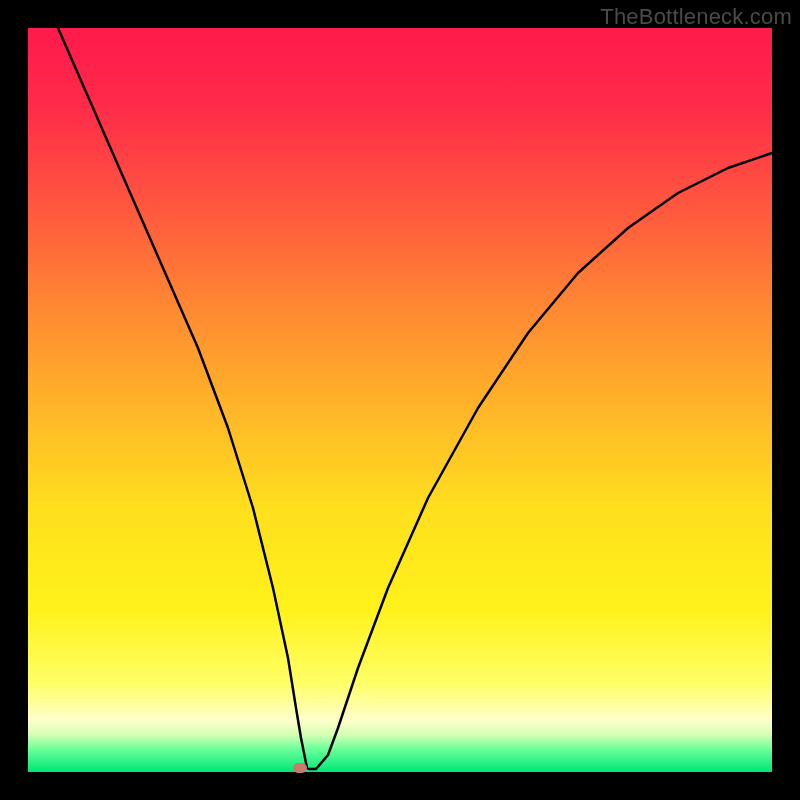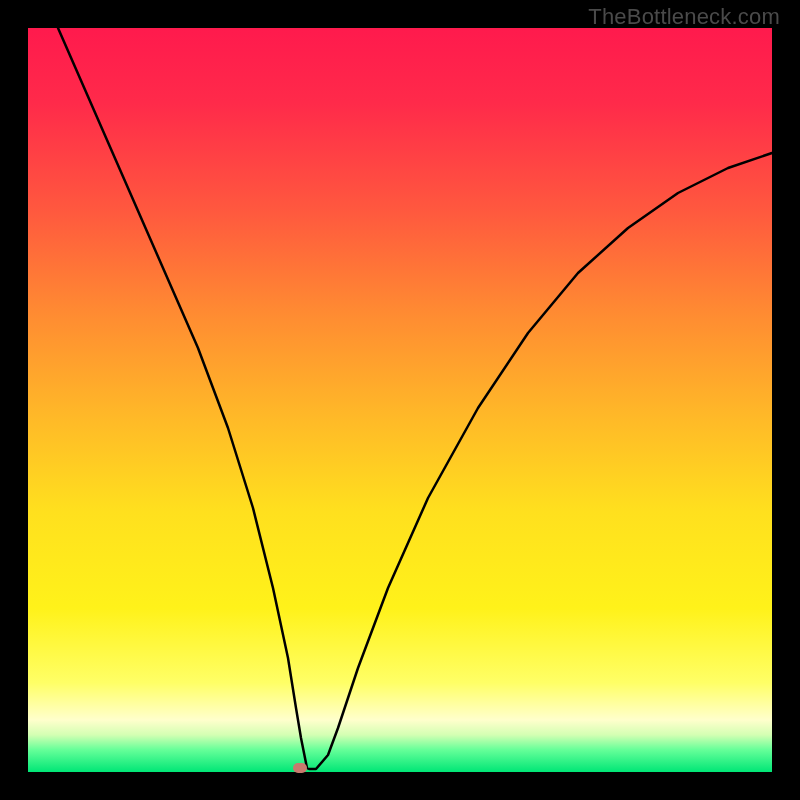--- a/index.html
+++ b/index.html
@@ -27,21 +27,21 @@
       #ffff66 88%,
       #ffffcc 93%,
       #d4ffb3 95%,
       #66ff99 97%,
       #00e676 100%
     );
   }
   .watermark {
     position: absolute;
     top: 4px;
-    right: 20px;
+    right: 8px;
     font-size: 22px;
     font-weight: 500;
     color: #4a4a4a;
     letter-spacing: 0.2px;
   }
   svg.curve {
     position: absolute;
     left: 28px;
     top: 28px;
     width: 744px;

